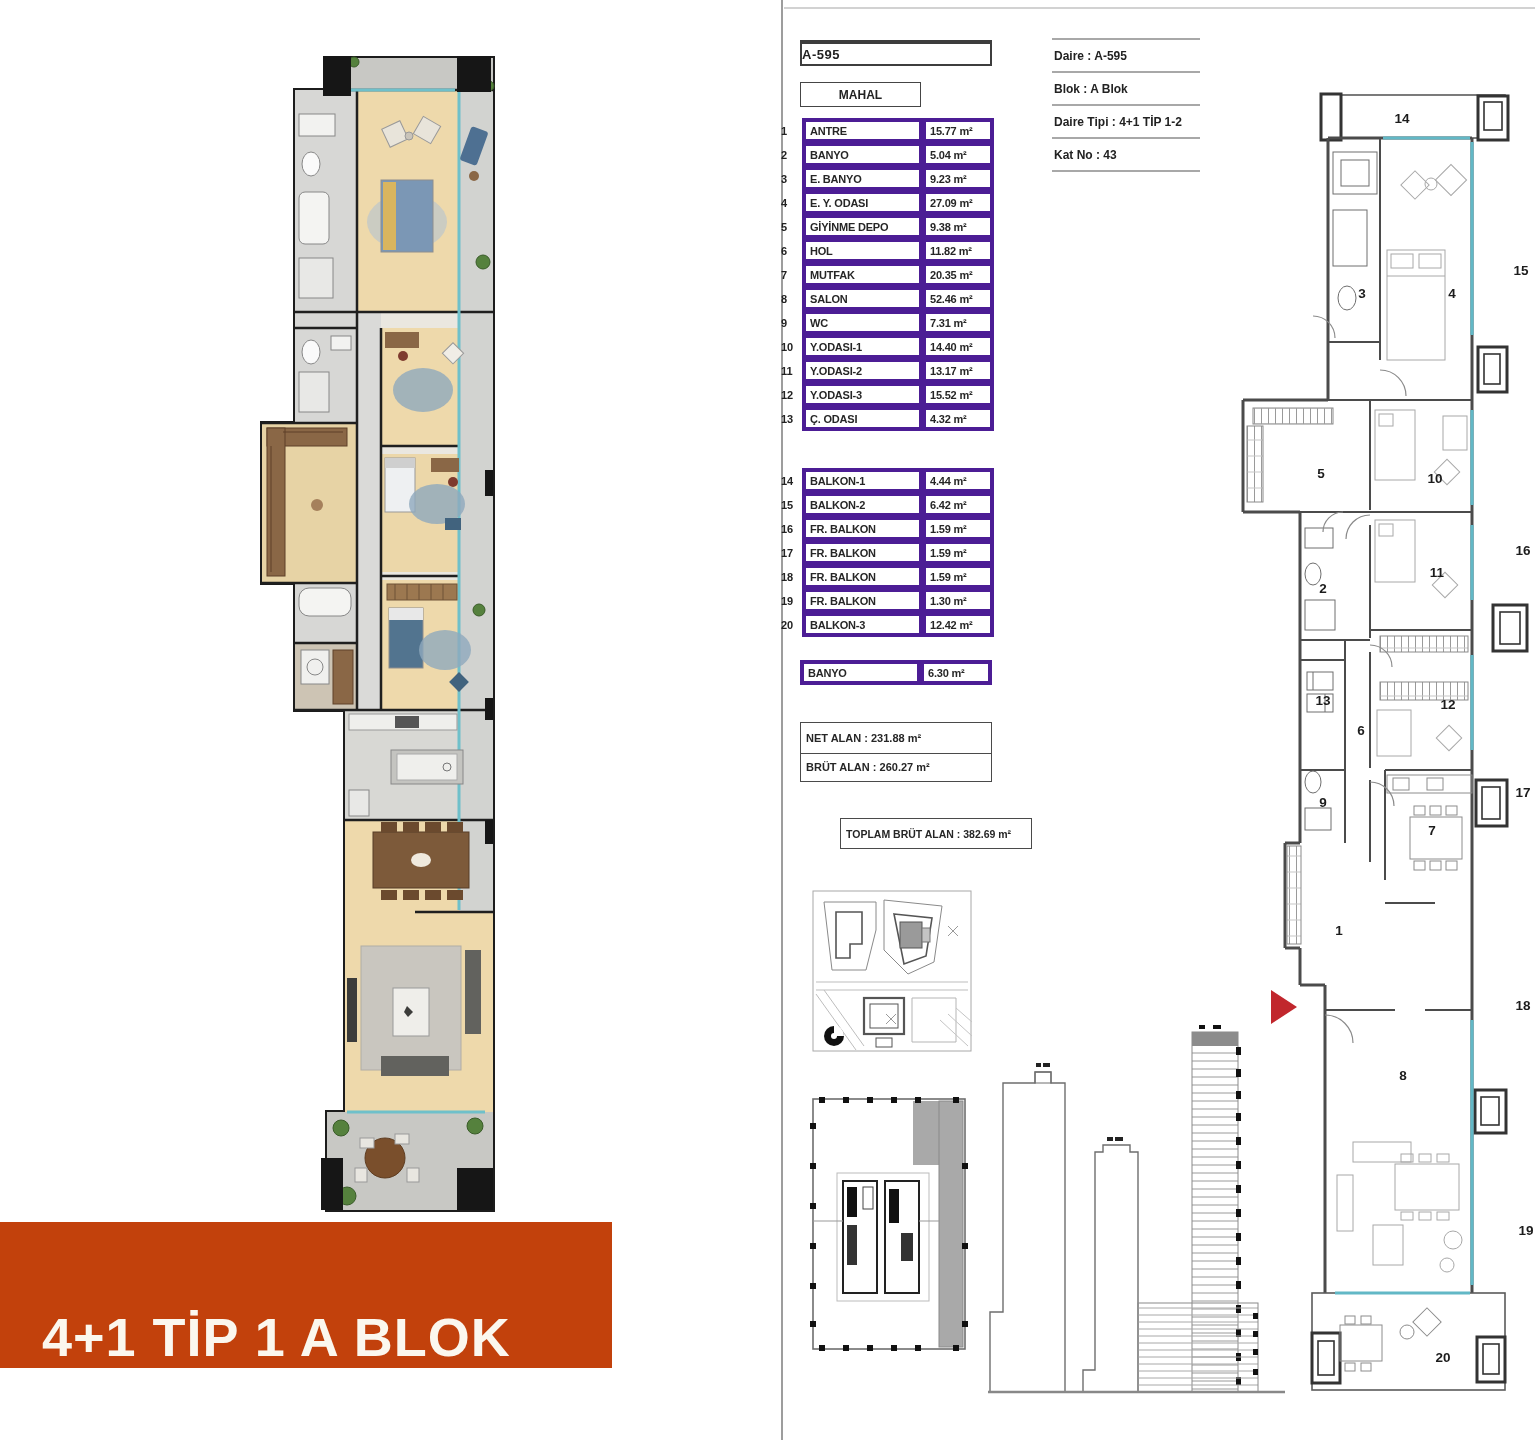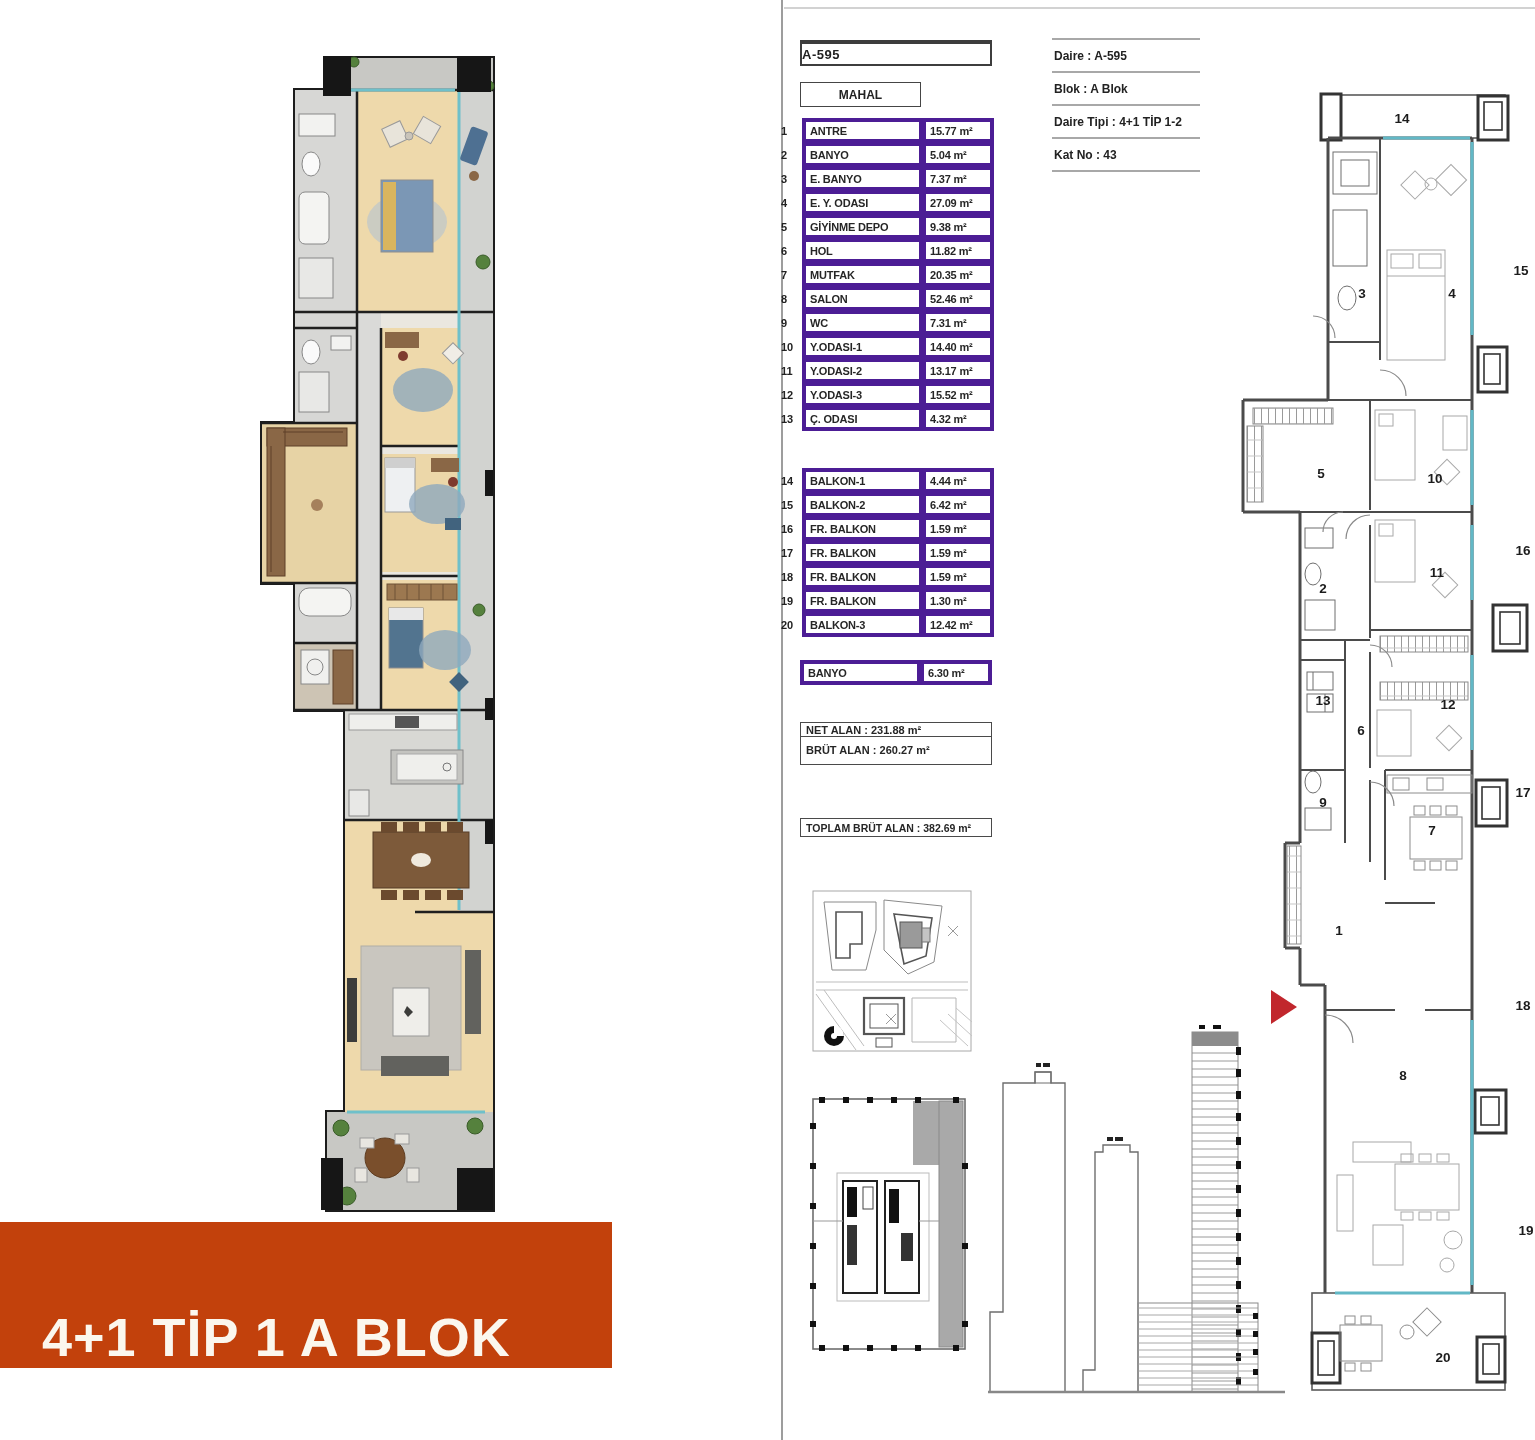--- a/index.html
+++ b/index.html
@@ -228,21 +228,21 @@
       <span class="rcell rarea">15.77 m²</span>
     </div>
     <div class="trow">
       <span class="rnum">2</span>
       <span class="rcell rname">BANYO</span>
       <span class="rcell rarea">5.04 m²</span>
     </div>
     <div class="trow">
       <span class="rnum">3</span>
       <span class="rcell rname">E. BANYO</span>
-      <span class="rcell rarea">7.37 m²</span>
+      <span class="rcell rarea">9.23 m²</span>
     </div>
     <div class="trow">
       <span class="rnum">4</span>
       <span class="rcell rname">E. Y. ODASI</span>
       <span class="rcell rarea">27.09 m²</span>
     </div>
     <div class="trow">
       <span class="rnum">5</span>
       <span class="rcell rname">GİYİNME DEPO</span>
       <span class="rcell rarea">9.38 m²</span>
@@ -326,25 +326,25 @@
       <span class="rcell rarea">12.42 m²</span>
     </div>
   </div>
 
 <div class="abs trow" style="left:800px;top:660px;">
   <div class="rcell rname">BANYO</div>
   <div class="rcell rarea">6.30 m²</div>
 </div>
 
 <div class="abs" style="left:800px;top:722px;">
-  <div class="sumbox" style="height:15px;">NET ALAN : 231.88 m²</div>
+  <div class="sumbox" style="height:32px;">NET ALAN : 231.88 m²</div>
   <div class="sumbox" style="height:29px;margin-top:-1.5px;">BRÜT ALAN : 260.27 m²</div>
 </div>
 
-<div class="abs sumbox" style="left:800px;top:818px;height:19px;font-size:10.5px;">TOPLAM BRÜT ALAN : 382.69 m²</div>
+<div class="abs sumbox" style="left:840px;top:818px;height:31px;font-size:10.5px;">TOPLAM BRÜT ALAN : 382.69 m²</div>
 
 <div class="abs" id="info-panel">
   <div class="inforow">Daire : A-595</div>
   <div class="inforow">Blok : A Blok</div>
   <div class="inforow">Daire Tipi : 4+1 TİP 1-2</div>
   <div class="inforow">Kat No : 43</div>
 </div>
 
 <div class="abs" style="left:812px;top:890px;width:160px;height:162px;">
 <svg width="160" height="162" viewBox="0 0 160 162">

